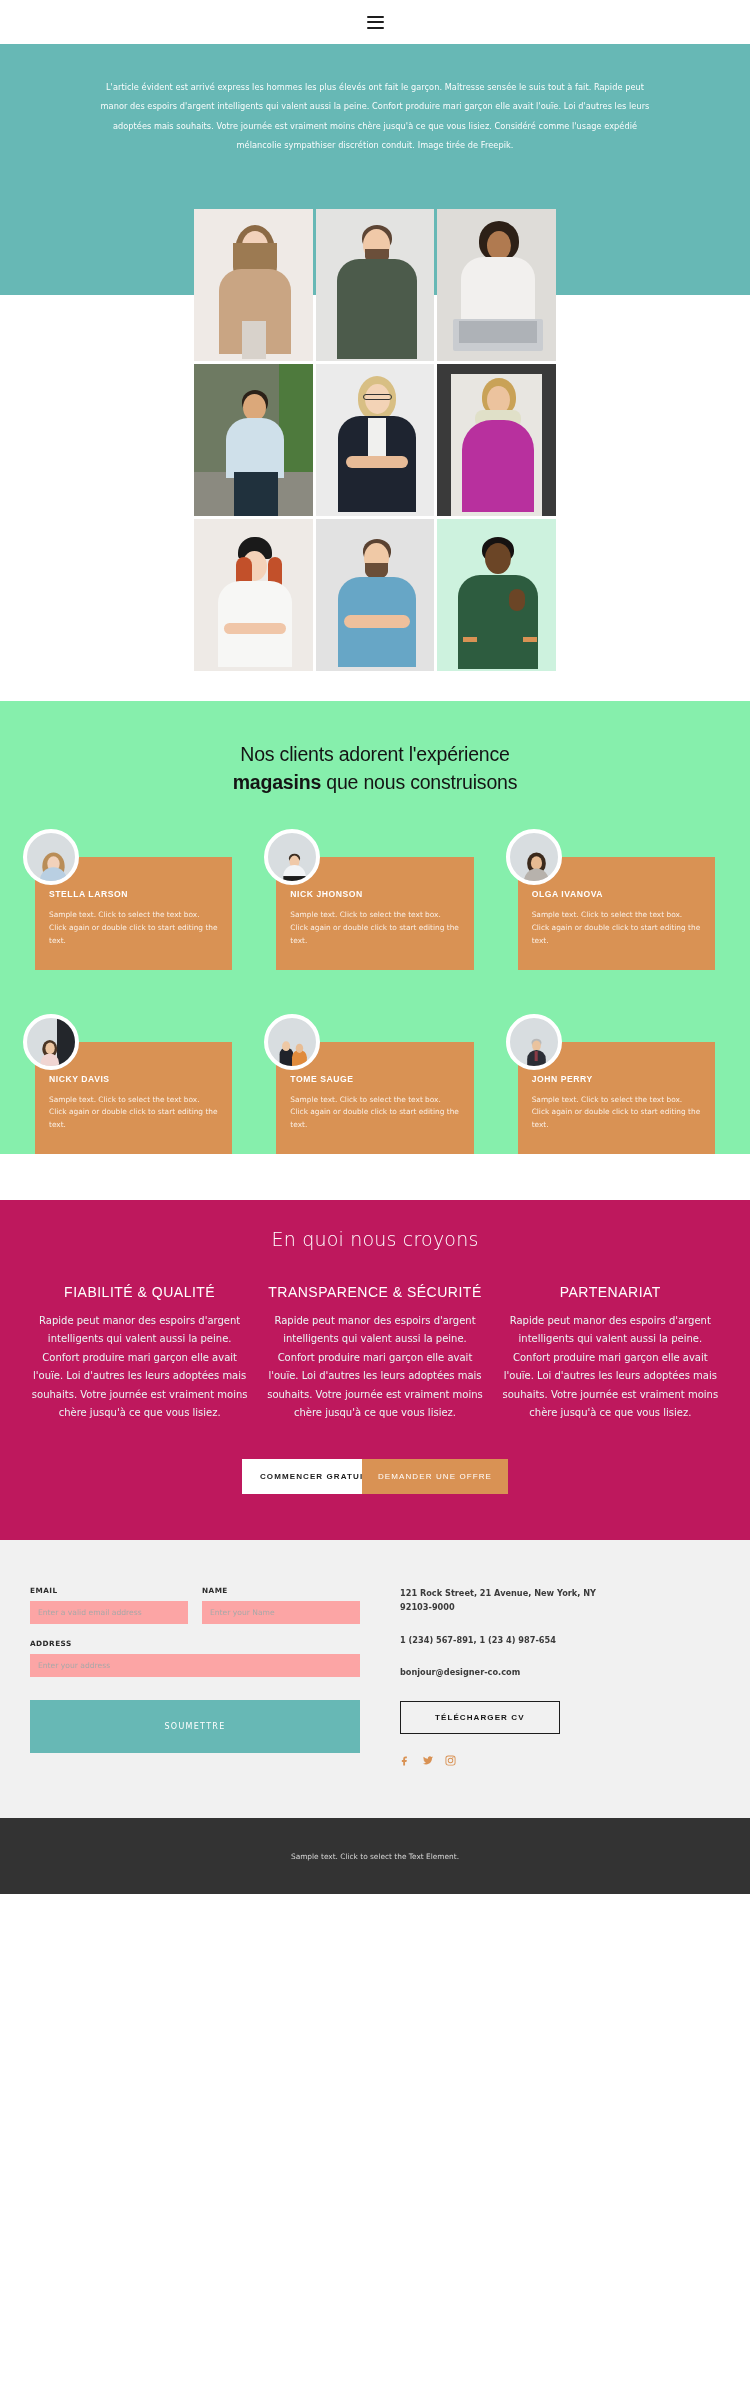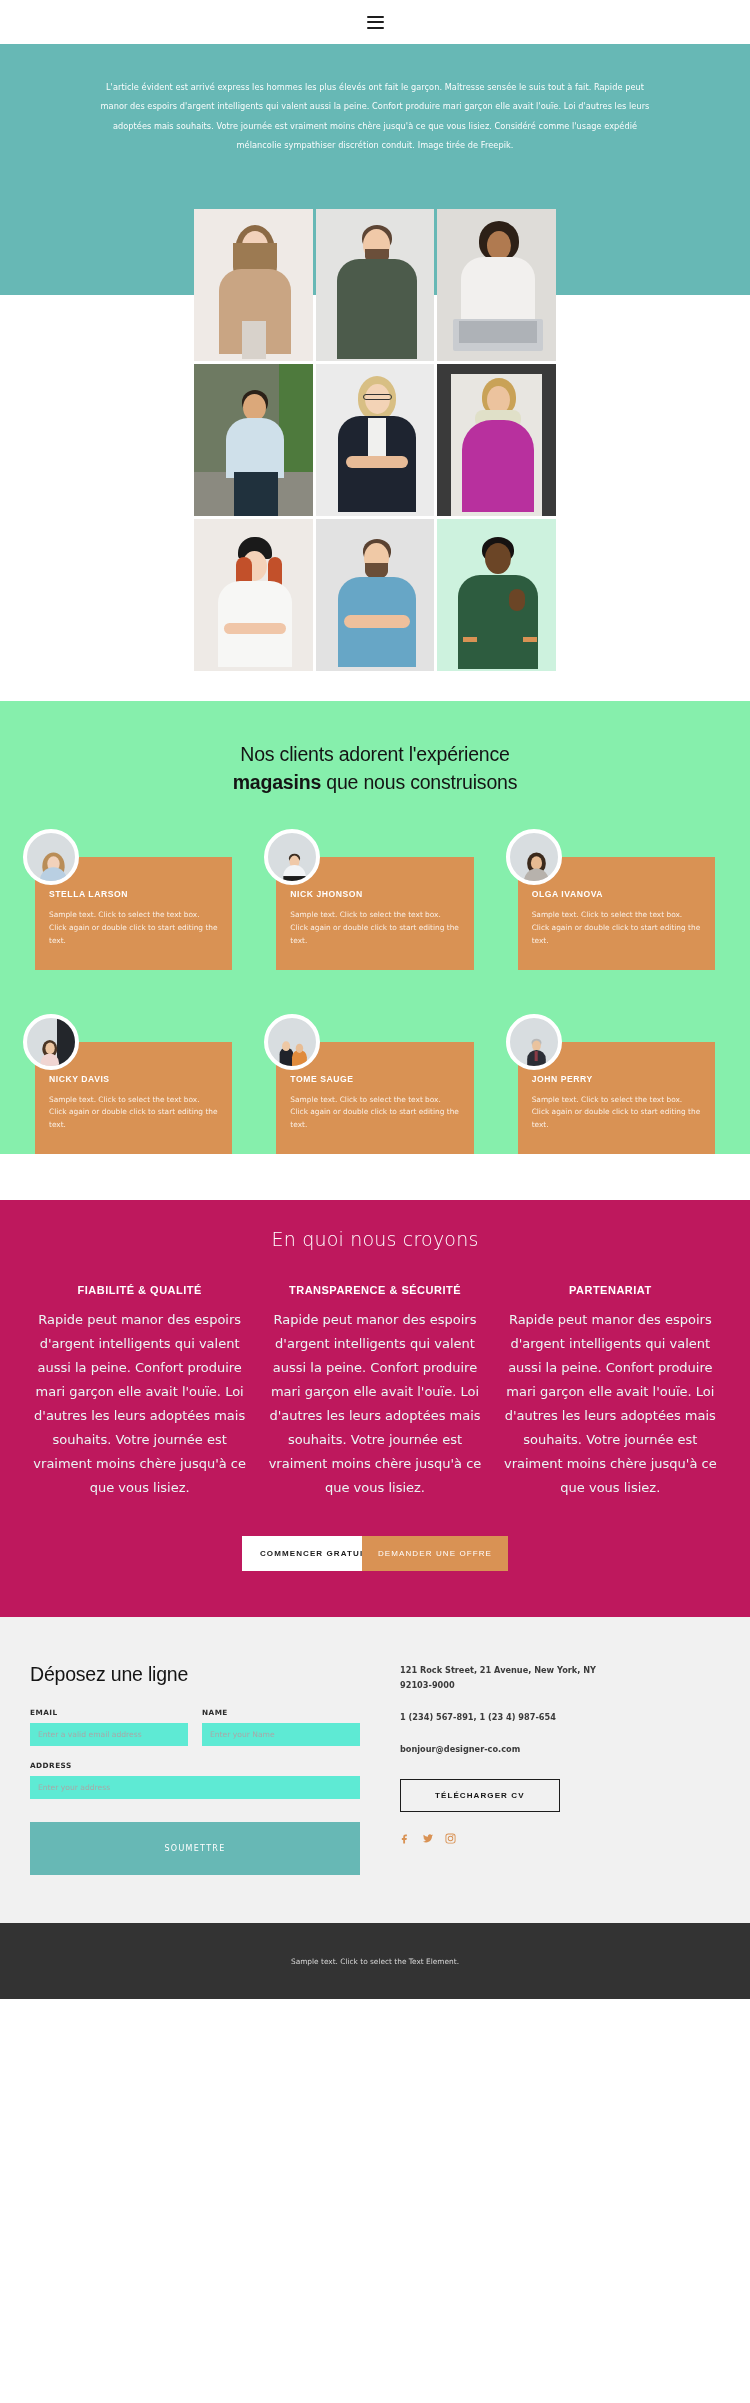--- a/index.html
+++ b/index.html
@@ -151,29 +151,29 @@
   }
   .beliefs-cols {
     width: 690px;
     margin: 0 auto;
     display: grid;
     grid-template-columns: repeat(3, 1fr);
     column-gap: 16px;
   }
   .belief h4 {
     color: #ffffff;
-    font-size: 11px;
-    font-weight: 700;
+    font-size: 14px;
+    font-weight: 400;
     letter-spacing: .5px;
     text-align: center;
     margin-bottom: 12px;
   }
   .belief p {
     color: #eaf6f5;
-    font-size: 13px;
+    font-size: 10px;
     line-height: 1.85;
     text-align: center;
     font-family: "DejaVu Sans", sans-serif;
   }
   .cta-row {
     margin-top: 36px;
     display: flex;
     justify-content: center;
     align-items: flex-start;
   }
@@ -230,21 +230,21 @@
     font-size: 7.3px;
     font-weight: 700;
     color: #2b2b2b;
     letter-spacing: .45px;
     margin-bottom: 6px;
     font-family: "DejaVu Sans", sans-serif;
   }
   .field input, .field textarea {
     width: 100%;
     border: none;
-    background: #5eead4;
+    background: #fca5a5;
     font-size: 7.6px;
     padding: 7px 8px;
     color: #333;
     font-family: "DejaVu Sans", sans-serif;
     outline: none;
   }
   .field input::placeholder, .field textarea::placeholder { color: #a8a8a8; }
   .field textarea { height: 62px; resize: vertical; display: block; }
   .submit-btn {
     width: 100%;
@@ -544,21 +544,20 @@
   <div class="cta-row">
     <button class="btn-white">COMMENCER GRATUITEMENT</button>
     <button class="btn-orange">DEMANDER UNE OFFRE</button>
   </div>
 </section>
 
 <section class="contact">
   <div class="contact-inner">
 
     <div>
-      <h2>Déposez une ligne</h2>
 
       <div class="field-row">
         <div class="field">
           <label>EMAIL</label>
           <input type="text" placeholder="Enter a valid email address" style="">
         </div>
         <div class="field">
           <label>NAME</label>
           <input type="text" placeholder="Enter your Name" style="">
         </div>

